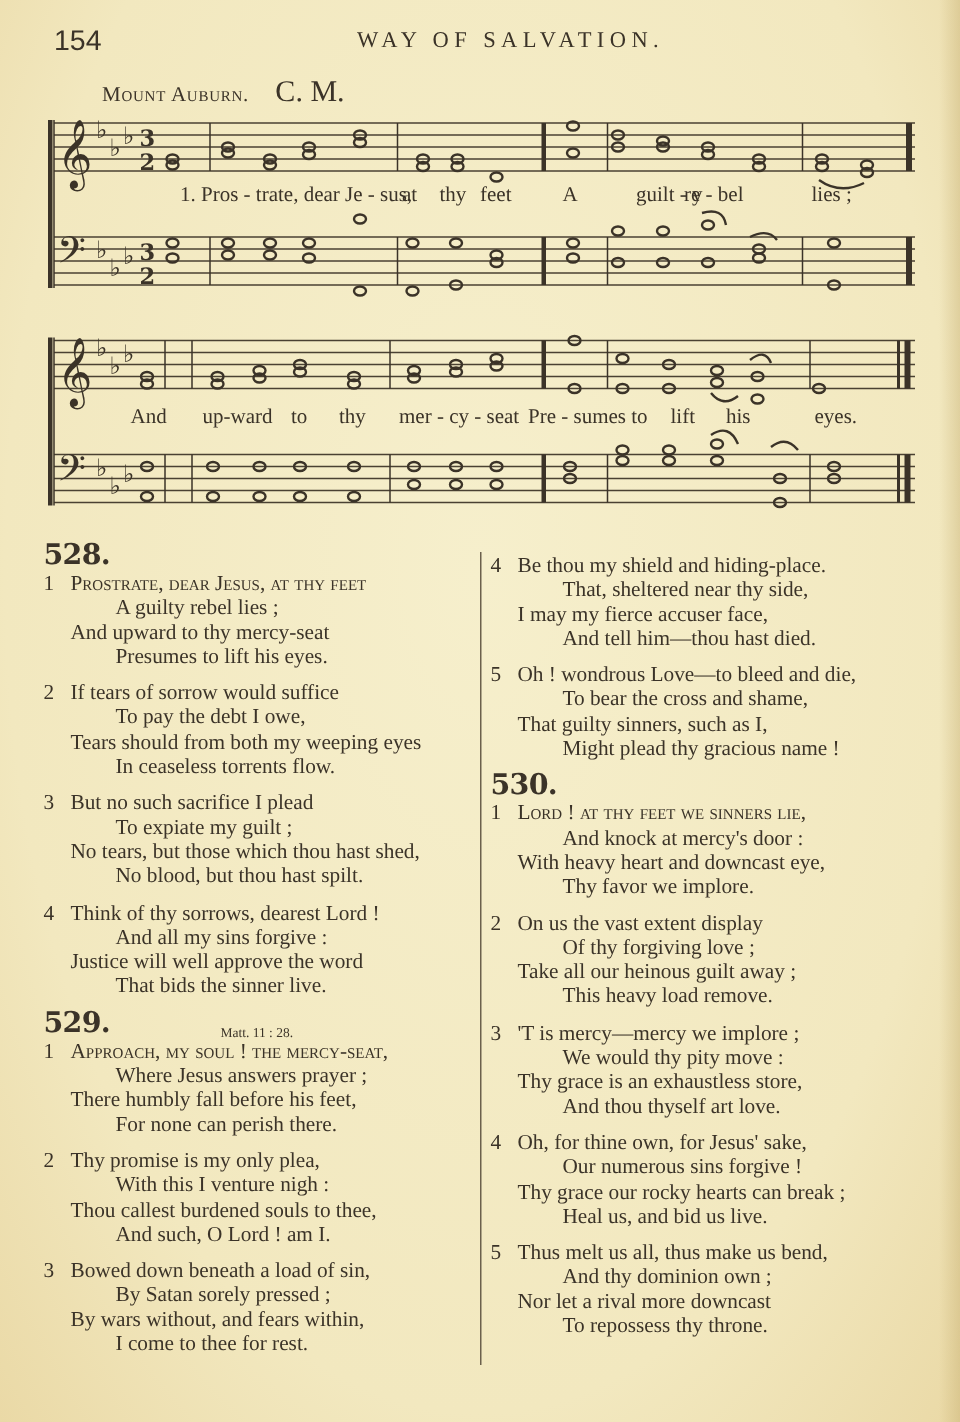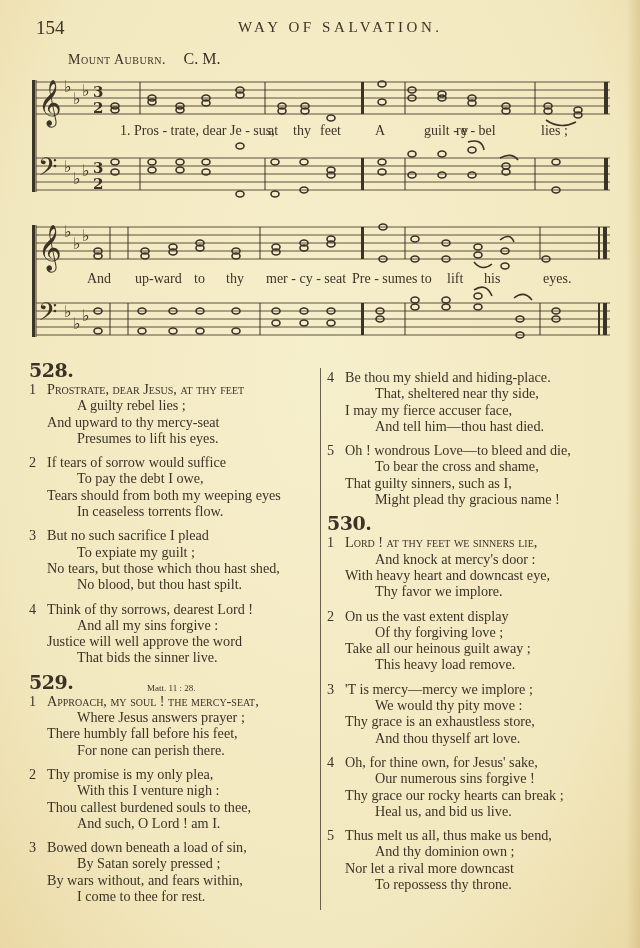--- a/index.html
+++ b/index.html
@@ -15,32 +15,32 @@
   }
   .edge-shadow {
     position: absolute; top: 0; right: 0; width: 14px; height: 948px;
     background: linear-gradient(to right, rgba(200,180,120,0), rgba(190,165,100,0.35));
   }
   .header {
     position: absolute; top: 17px; left: 0; width: 640px; height: 20px;
   }
   .page-number {
     position: absolute; left: 36px; top: 0;
-    font-family: Liberation Serif, serif; font-size: 19px;
+    font-family: Liberation Sans, sans-serif; font-size: 19px;
   }
   .running-title {
     position: absolute; left: 213px; top: 2px;
     font-family: "Liberation Serif", serif; font-size: 15px; letter-spacing: 3.6px; margin-left: 25px;
   }
   .tune-title {
     position: absolute; left: 68px; top: 50px;
     font-family: "Liberation Serif", serif; font-size: 14px;
   }
   .tune-title .sc { font-variant: small-caps; letter-spacing: 0.5px; }
-  .tune-title .meter { margin-left: 14px; font-size: 16px; }
+  .tune-title .meter { margin-left: 14px; font-size: 20px; }
 
   .system { position: absolute; left: 0; width: 640px; }
   .staff-svg { position: absolute; left: 0; top: 0; }
   .lyric-line {
     position: absolute; font-family: "Liberation Serif", serif; font-size: 14px;
     white-space: nowrap;
   }
   .lyric-syl { position: absolute; white-space: nowrap; }
 
   .col { position: absolute; font-family: "Liberation Serif", serif; font-size: 14.2px; line-height: 16.3px; }

